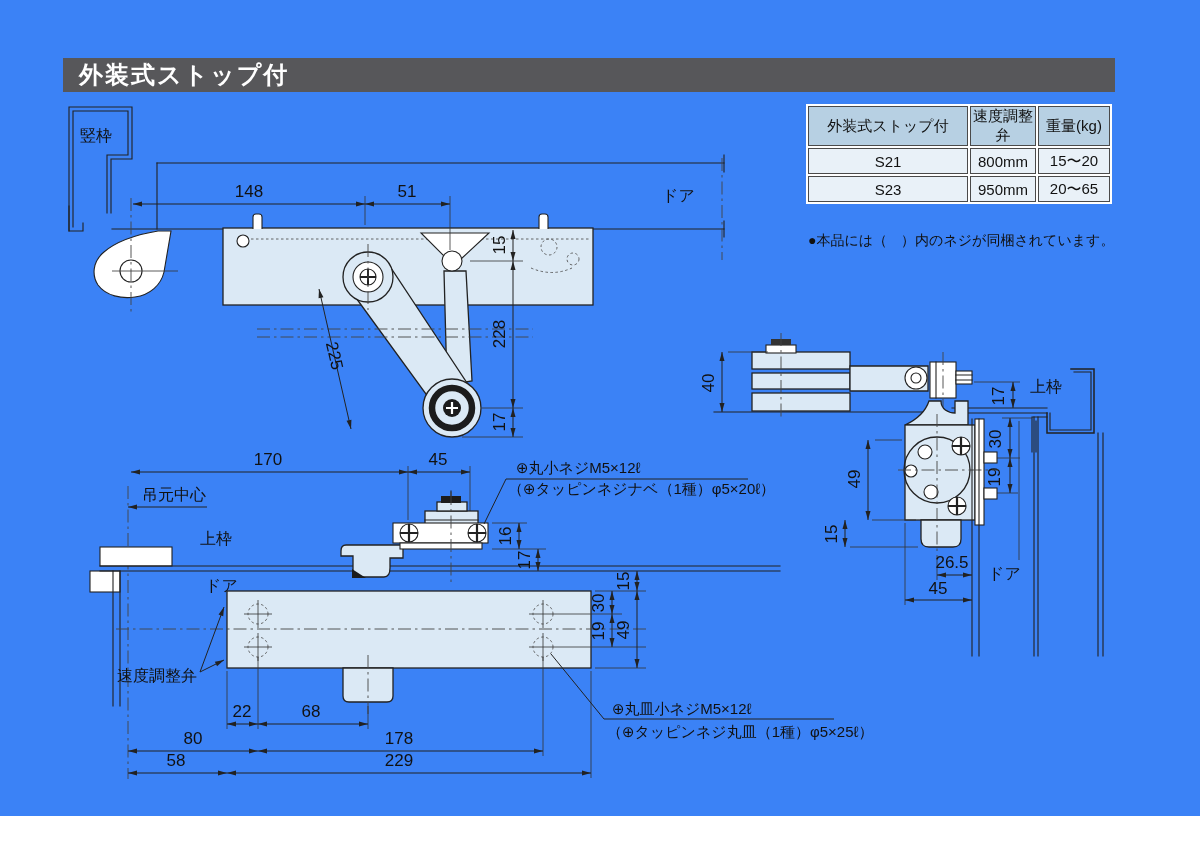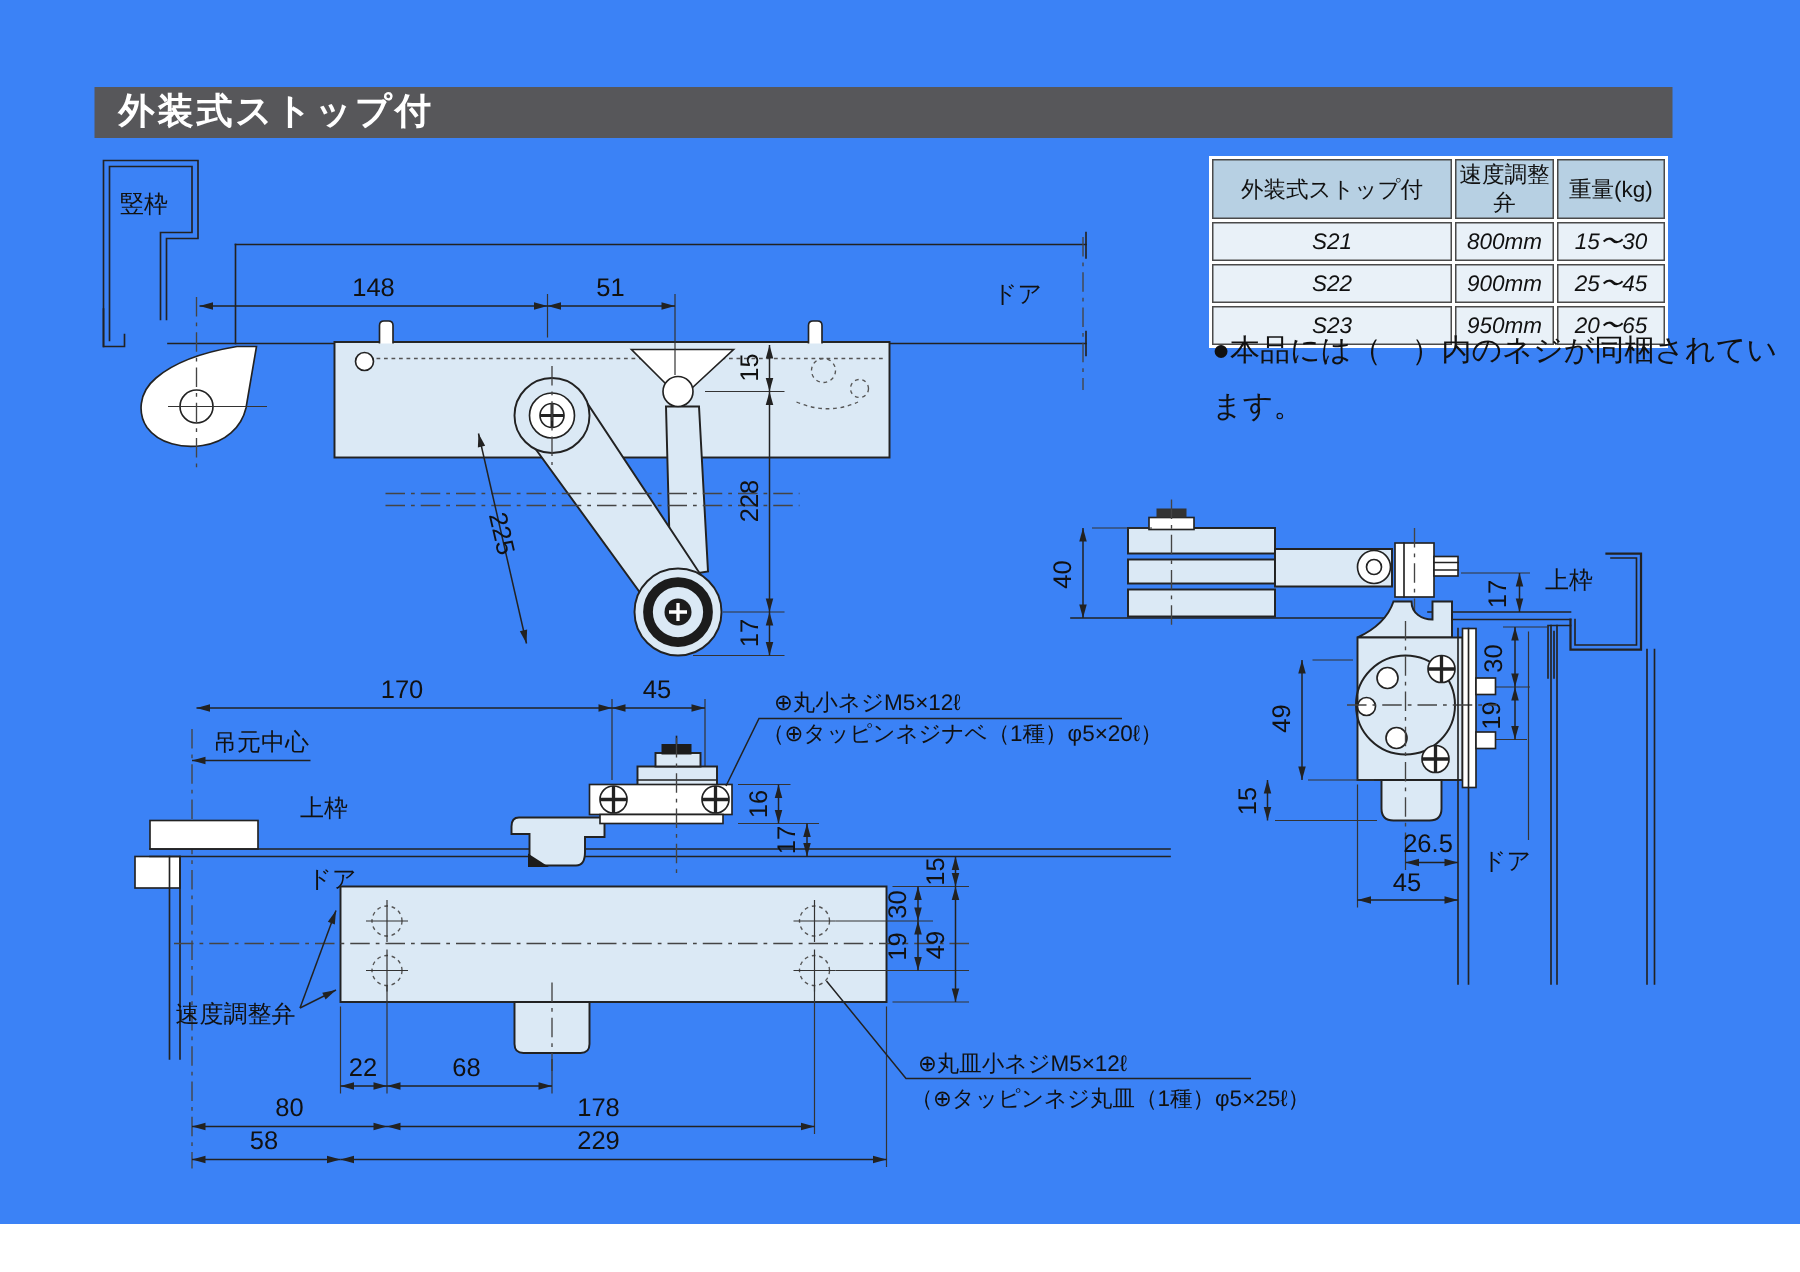--- a/index.html
+++ b/index.html
@@ -8,24 +8,24 @@
   
   #hdr{position:absolute;left:63px;top:58px;width:1052px;height:34px;background:#57575a;
        color:#fff;font-size:24px;font-weight:bold;line-height:34px;padding-left:16px;
        box-sizing:border-box;letter-spacing:2px;}
   
   #spec{position:absolute;left:806px;top:104px;border-collapse:separate;border-spacing:2px;
         background:#fff;}
   #spec th,#spec td{border:1px solid #4a4a4a;text-align:center;font-size:15px;color:#111;
         padding:0;height:24px;}
   #spec th{background:#b7d0e3;font-weight:normal;}
-  #spec td{background:#e9f1f8;font-style:italic;}
+  #spec td{background:#e9f1f8;}
   #spec .c1{width:158px}#spec .c2{width:64px}#spec .c3{width:70px}
   
-  #notes{position:absolute;left:808px;top:216px;font-size:20px;color:#111;line-height:1.85;}
+  #notes{position:absolute;left:808px;top:228px;font-size:14px;color:#111;line-height:1.85;}
   #notes p{margin:0;}
   
   svg{position:absolute;left:0;top:0;}
   .ln{stroke:#222;stroke-width:1.1;fill:none;stroke-linecap:square}
   .lt{stroke-width:1.5}
   .fb{fill:#dbe9f5;stroke:#222;stroke-width:1.3}
   .fw{fill:#fff;stroke:#222;stroke-width:1.1}
   .cl{stroke:#444;stroke-width:.9;fill:none;stroke-dasharray:13 4 2.5 4}
   .dt{stroke:#555;stroke-width:.9;fill:none;stroke-dasharray:2.5 2.5}
   .ext{stroke:#333;stroke-width:.8;fill:none}
@@ -50,26 +50,21 @@
   <table id="spec">
     <tbody>
         <tr>
       <th class="c1">外装式ストップ付</th>
       <th class="c2">速度調整弁</th>
       <th class="c3">重量(kg)</th>
     </tr>
     <tr>
       <td>S21</td>
       <td>800mm</td>
-      <td>15〜30</td>
-    </tr>
-    <tr>
-      <td>S22</td>
-      <td>900mm</td>
-      <td>25〜45</td>
+      <td>15〜20</td>
     </tr>
     <tr>
       <td>S23</td>
       <td>950mm</td>
       <td>20〜65</td>
     </tr>
   </tbody>
     </table>
 
   <div id="notes">

